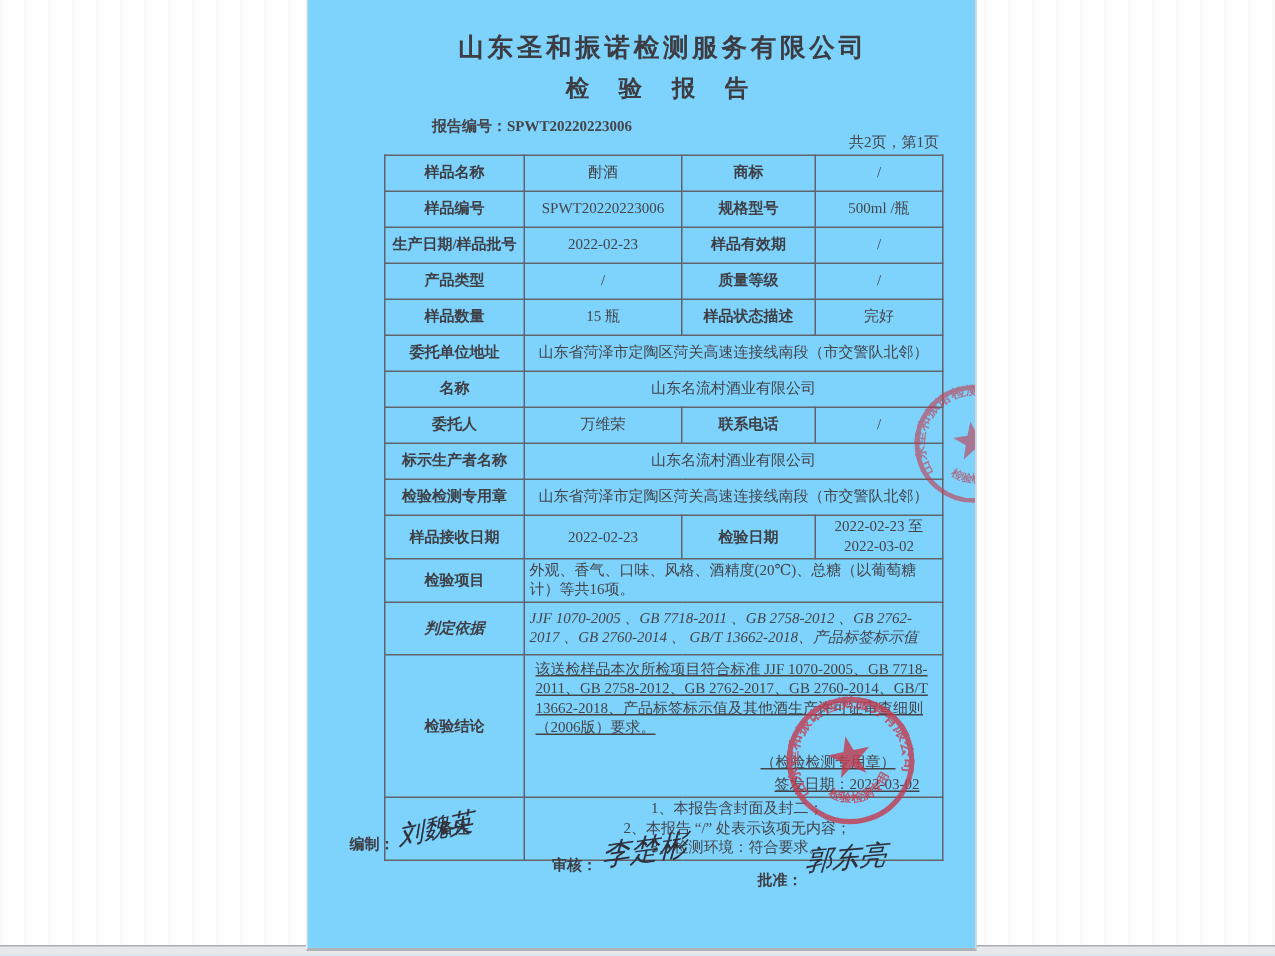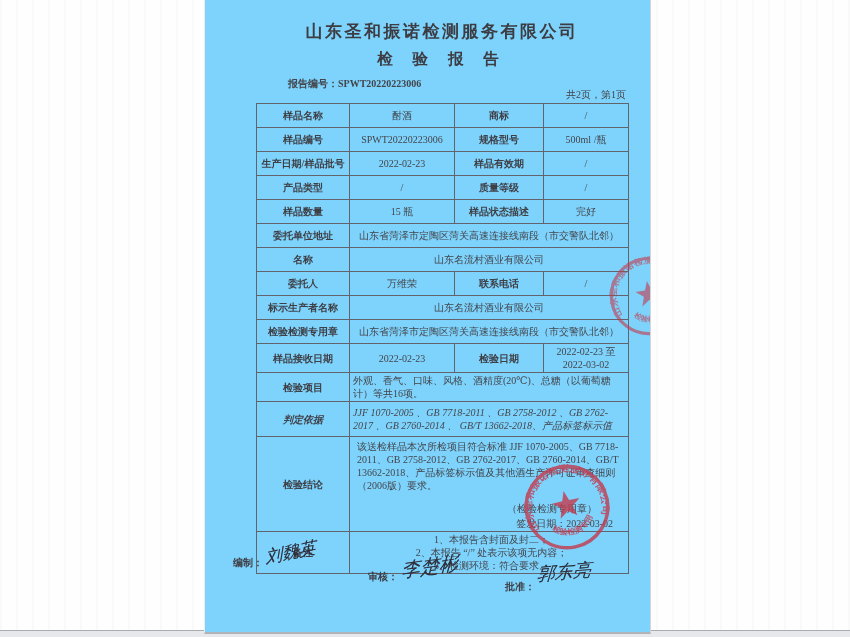--- a/index.html
+++ b/index.html
@@ -47,21 +47,21 @@
   td.lbl{text-align:center;font-weight:600;color:#3f3f46;}
   td.val{text-align:center;}
   td.long{text-align:left;padding:2px 7px;margin-top:24px;}
   td.ctr{text-align:center;}
   tr.r-std{height:24px;}
   tr.r-11{height:29px;}
   tr.r-12{height:27px;}
   tr.r-13{height:35px;font-style:italic;}
   tr.r-14{height:77px;}
   tr.r-15{height:39px;}
-  .conc-cell{position:relative;vertical-align:top;}
+  .conc-cell{position:relative;vertical-align:top;text-decoration:underline;}
   .conc-text{margin:2px 0 0 0;text-align:left;padding:0 4px;}
   .seal-note{margin-top:10px;text-align:right;padding-right:28px;}
   .issue-date{margin-top:2px;text-align:right;padding-right:12px;}
   .remark-line{text-align:center;padding-left:5px;font-family:Liberation Serif, serif;}
   
   .footer-label{position:absolute;font-size:10px;font-weight:600;color:#3f3f46;}
   .signature{
     position:absolute;font-family:"DejaVu Sans",sans-serif;
     font-style:italic;color:#2f2f3a;
     text-shadow:0 0 0.5px rgba(40,40,60,.4);

